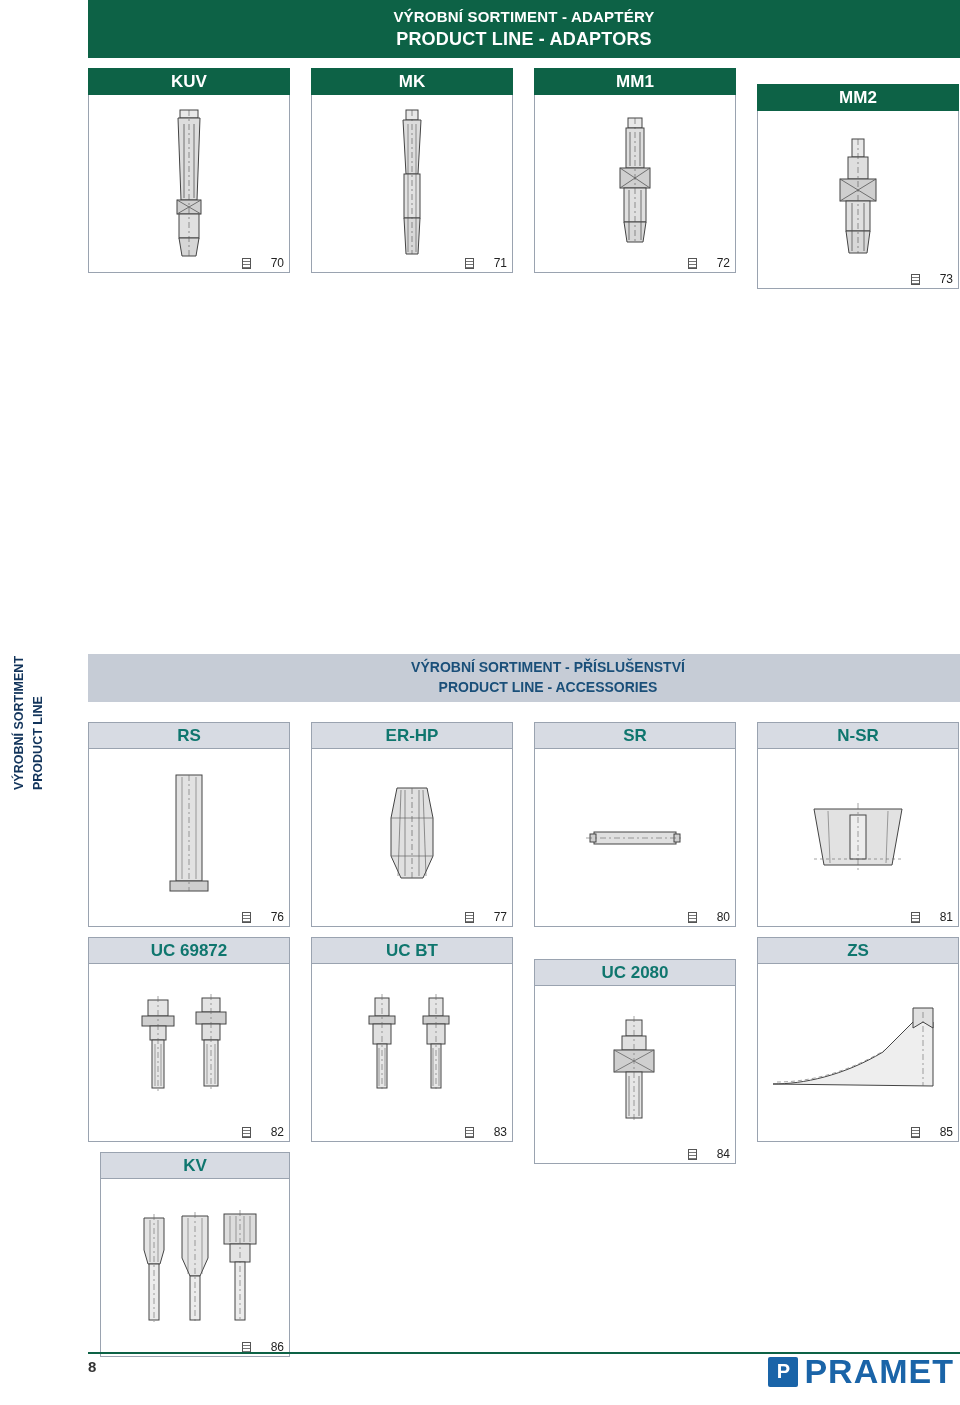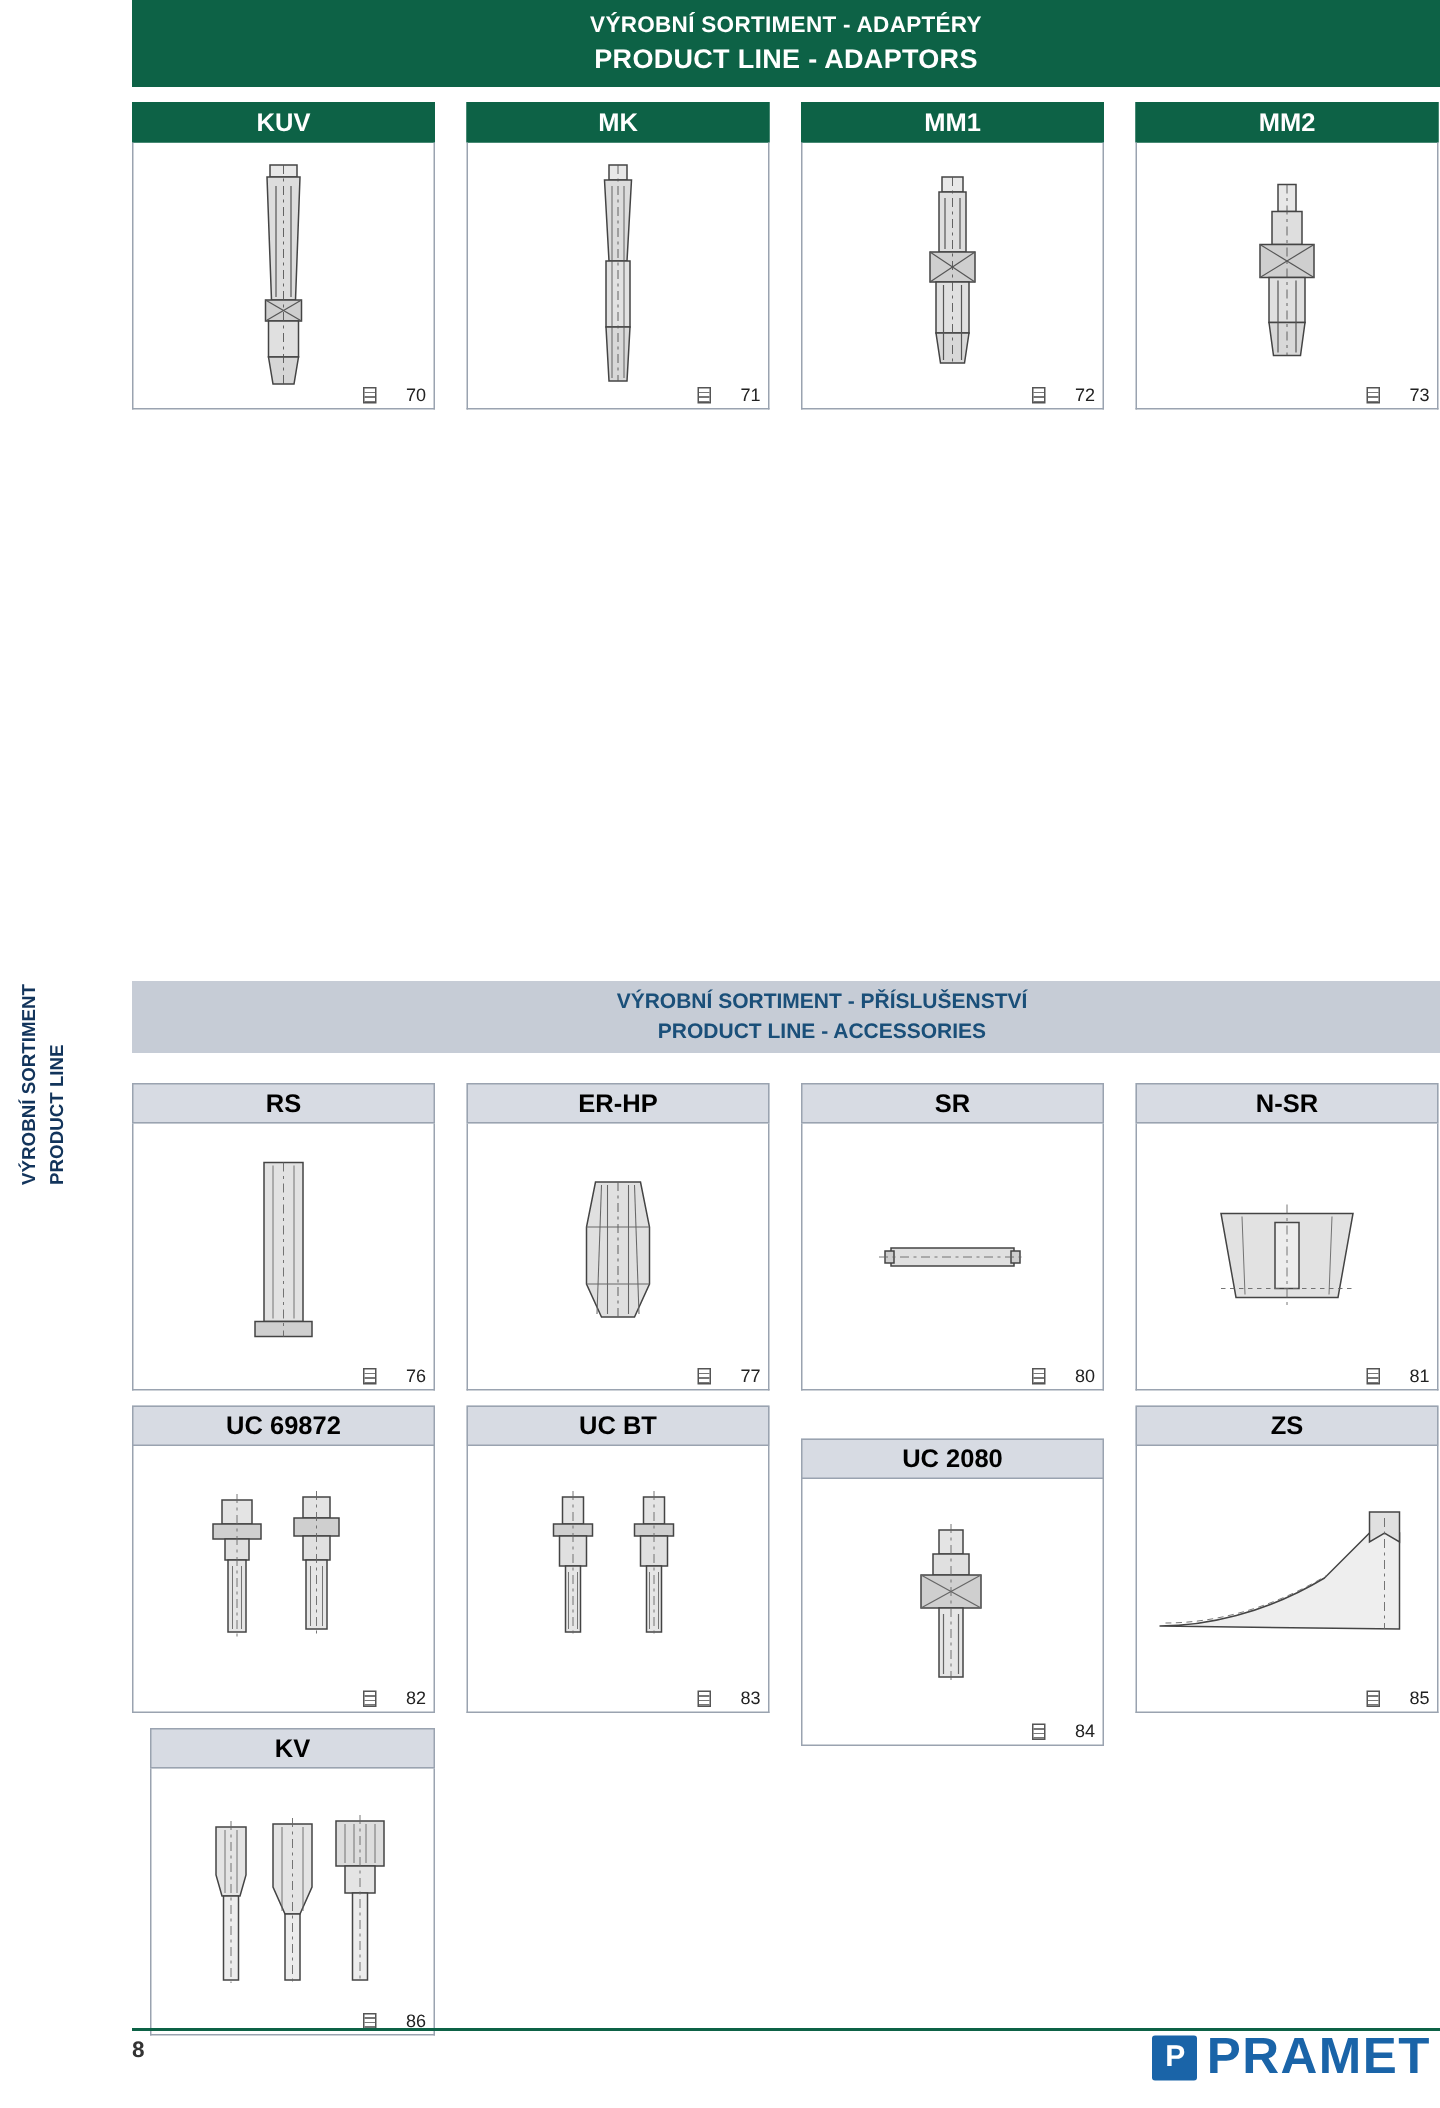--- a/index.html
+++ b/index.html
@@ -56,21 +56,21 @@
     color: #1c1c1c;
   }
   .card.green .cap {
     background: #0d6246;
     border: 1px solid #0d6246;
     color: #ffffff;
   }
   .card.blue .cap {
     background: #d7dbe3;
     border: 1px solid #9aa3b0;
-    color: #000000;
+    color: #0f766e;
   }
   .card .body {
     height: 178px;
     border-left: 1px solid #9aa3b0;
     border-right: 1px solid #9aa3b0;
     border-bottom: 1px solid #9aa3b0;
     position: relative;
     display: flex;
     align-items: center;
     justify-content: center;
@@ -253,21 +253,21 @@
           <line x1="41" y1="76" x2="41" y2="126"></line>
         </g>
       </svg>
     </div>
     <div class="pagenum">
       <span class="bookicon"></span>
       <span>72</span>
     </div>
   </div>
 
-  <div class="card green" style="left:757px; top:68px;">
+  <div class="card green" style="left:757px; top:84px;">
     <div class="cap">MM2</div>
     <div class="body">
       <svg width="80" height="130" viewBox="0 0 80 130">
         <g fill="#e8e8e8" stroke="#444" stroke-width="1">
           <rect x="34" y="4" width="12" height="18"></rect>
           <rect x="30" y="22" width="20" height="22" fill="#dedede"></rect>
           <rect x="22" y="44" width="36" height="22" fill="#cfcfcf"></rect>
           <rect x="28" y="66" width="24" height="30" fill="#e0e0e0"></rect>
           <path d="M28 96 L52 96 L49 118 L31 118 Z" fill="#d8d8d8"></path>
         </g>

